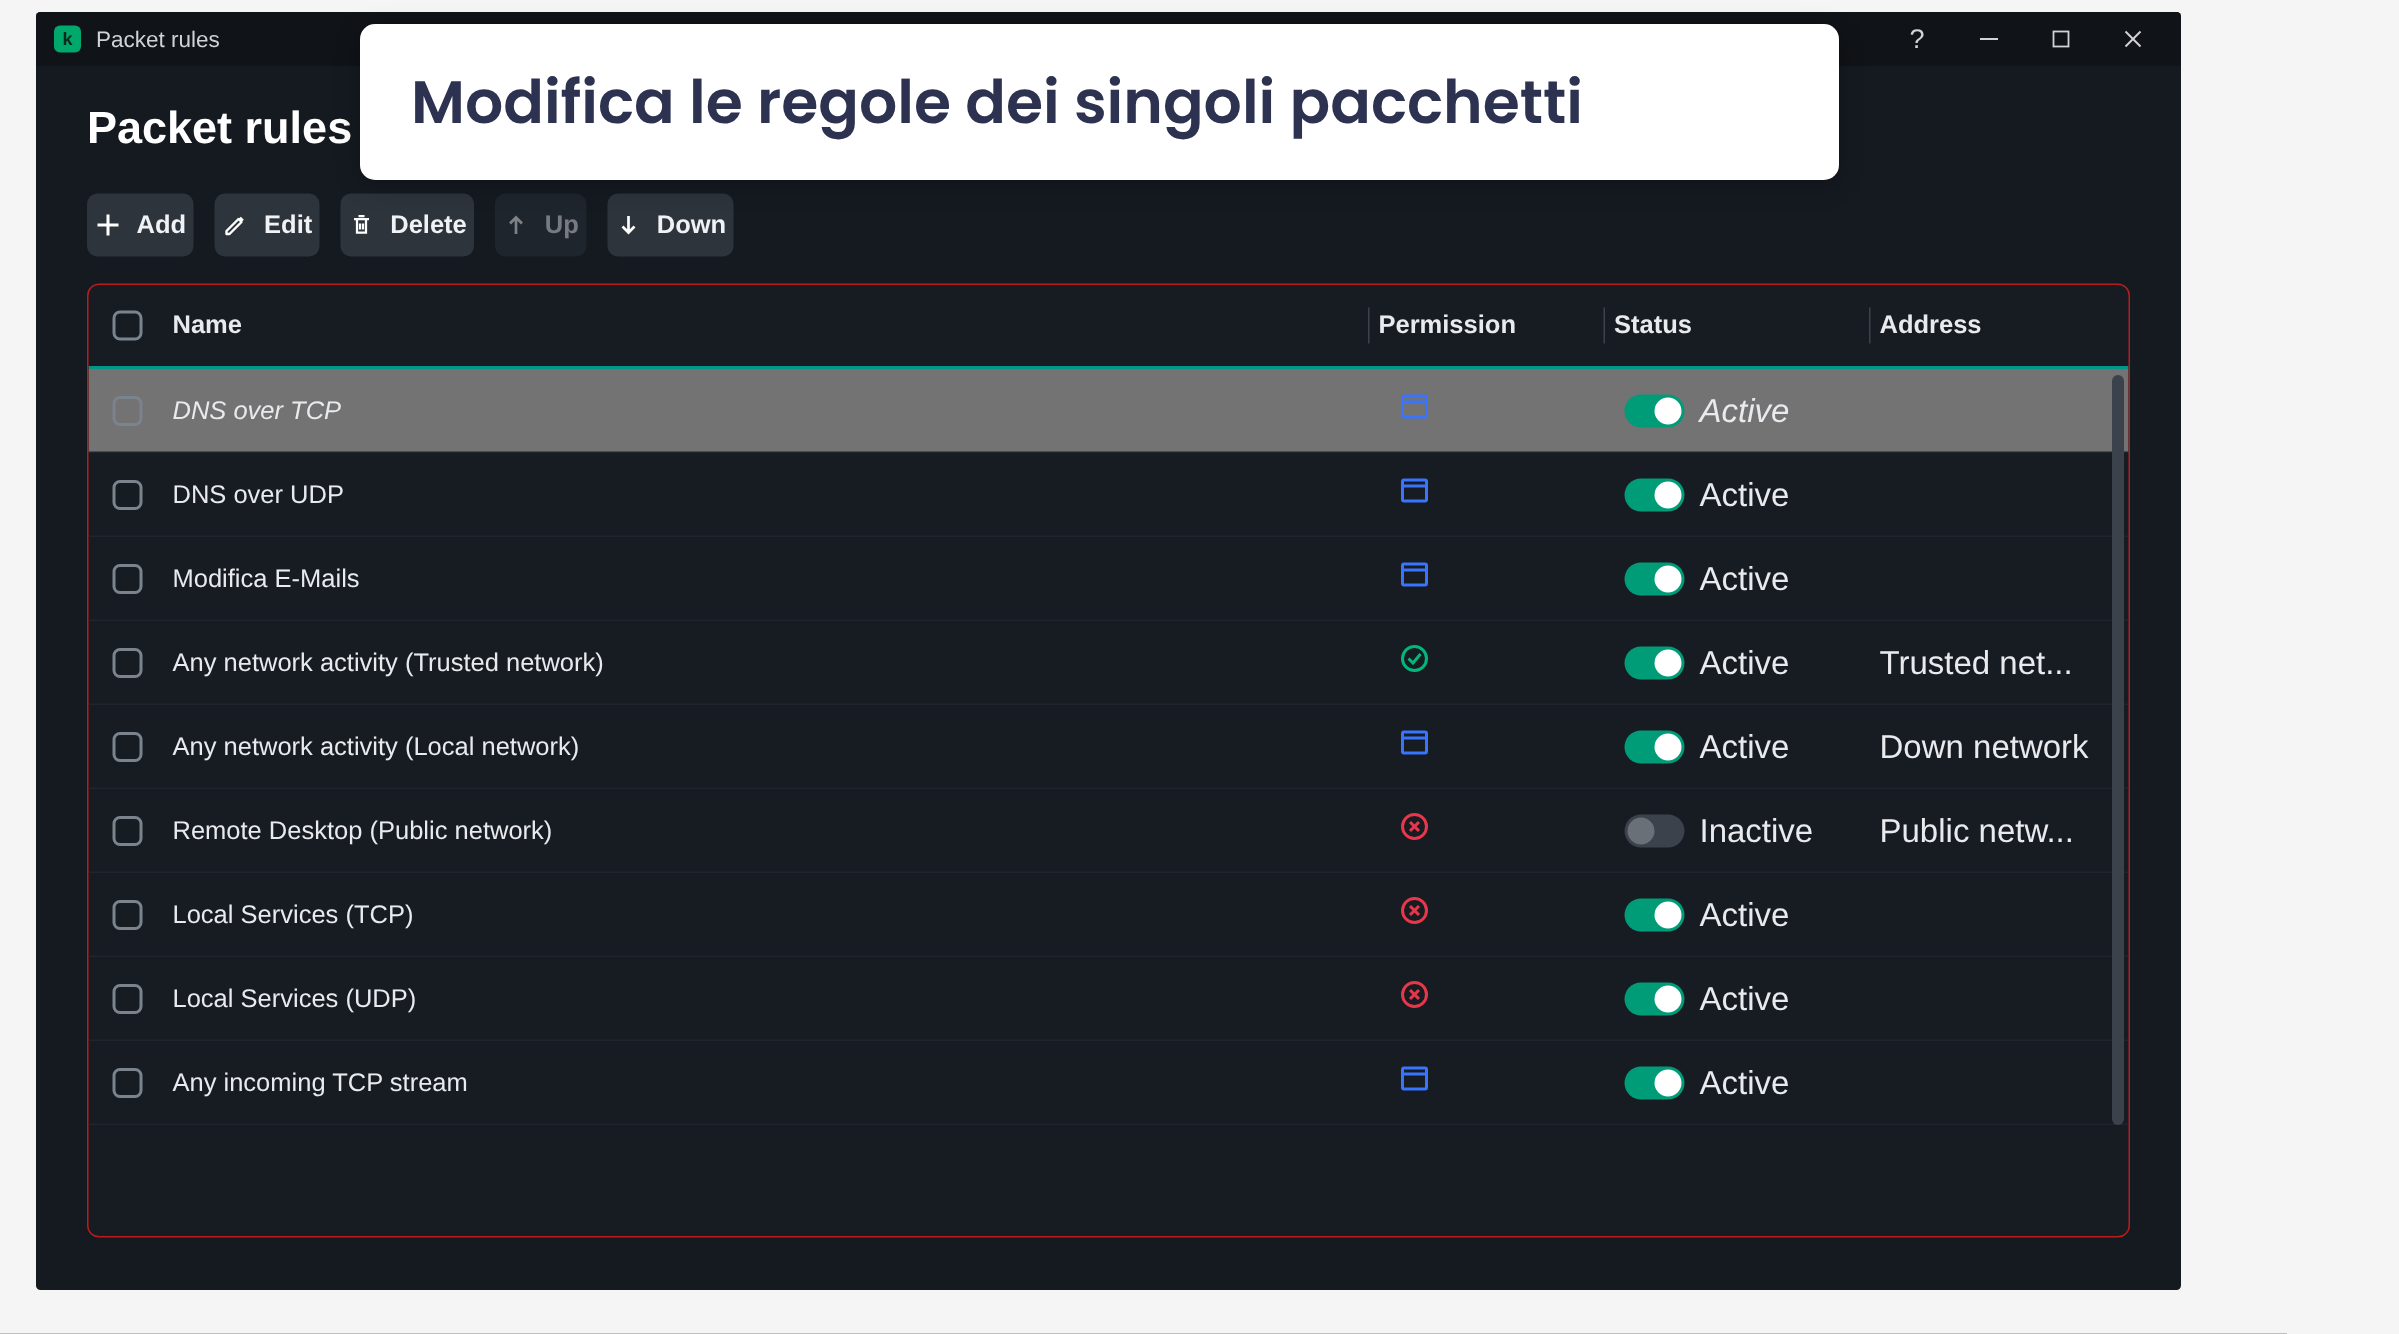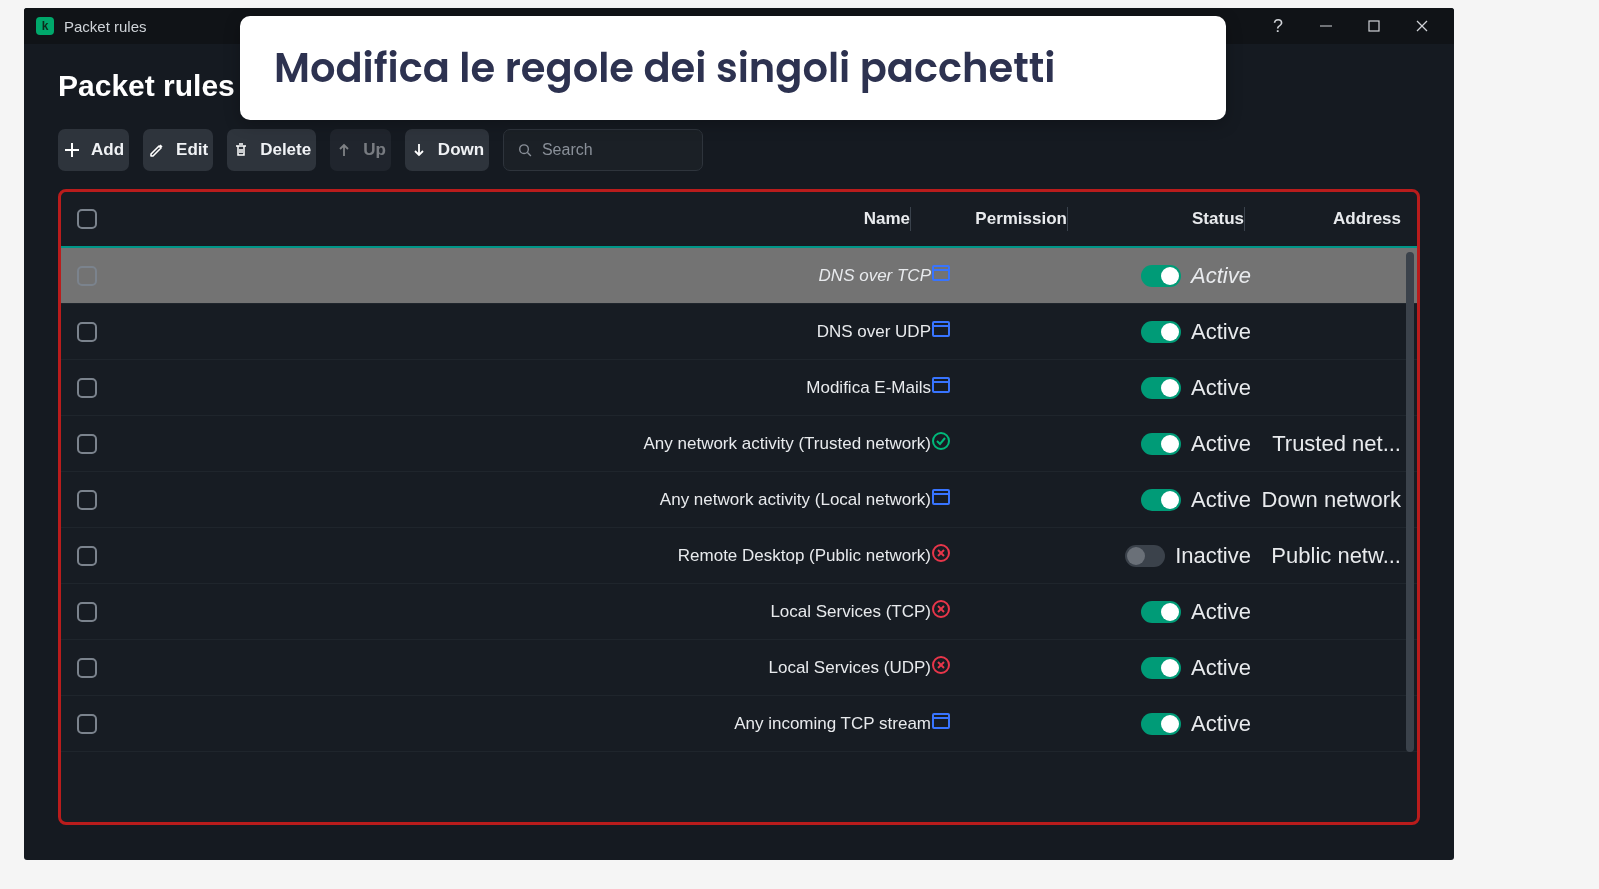--- a/index.html
+++ b/index.html
@@ -71,26 +71,25 @@
   }
   .search input {
     background:transparent;border:none;outline:none;
     color:#e8eaed;font-size:16px;width:100%;
   }
   .search input::placeholder { color:#8a9099; }
   
   .table-wrap {
     margin: 0 34px 24px;
     background:#171c23;
-    border:3px solid #b91c1c;
+    border:1px solid #b91c1c;
     border-radius:8px;
     overflow:hidden;
     height: 636px;
     position:relative;
-    text-align:right;
   }
   
   .thead {
     display:flex;align-items:center;height:56px;
     padding:0 16px;
     border-bottom:2px solid #009688;
     font-size:17px;font-weight:600;color:#e8eaed;
   }
   .sep { width:1px;height:24px;background:#3a424c;margin:0 6px 0 0; }
   .col-check { width:40px;display:flex;justify-content:flex-start; }
@@ -206,27 +205,20 @@
           <path d="M9 15 V4 M5 8 L9 4 L13 8" fill="none" stroke="#fff" stroke-width="1.8"></path>
         </svg>
       <span>Up</span>
     </div>
     <div class="btn">
       <svg viewBox="0 0 18 18">
           <path d="M9 3 V14 M5 10 L9 14 L13 10" fill="none" stroke="#fff" stroke-width="1.8"></path>
         </svg>
       <span>Down</span>
     </div>
-    <div class="search">
-      <svg width="16" height="16" viewBox="0 0 16 16">
-          <circle cx="7" cy="7" r="5" fill="none" stroke="#8a9099" stroke-width="1.6"></circle>
-          <line x1="11" y1="11" x2="15" y2="15" stroke="#8a9099" stroke-width="1.6"></line>
-        </svg>
-      <input placeholder="Search" style="">
-    </div>
   </div>
 
   <div class="table-wrap">
     <div class="thead">
       <div class="col-check">
           <span class="checkbox"></span>
         </div>
       <div class="col-name">Name</div>
       <span class="sep"></span>
       <div class="col-perm">Permission</div>

